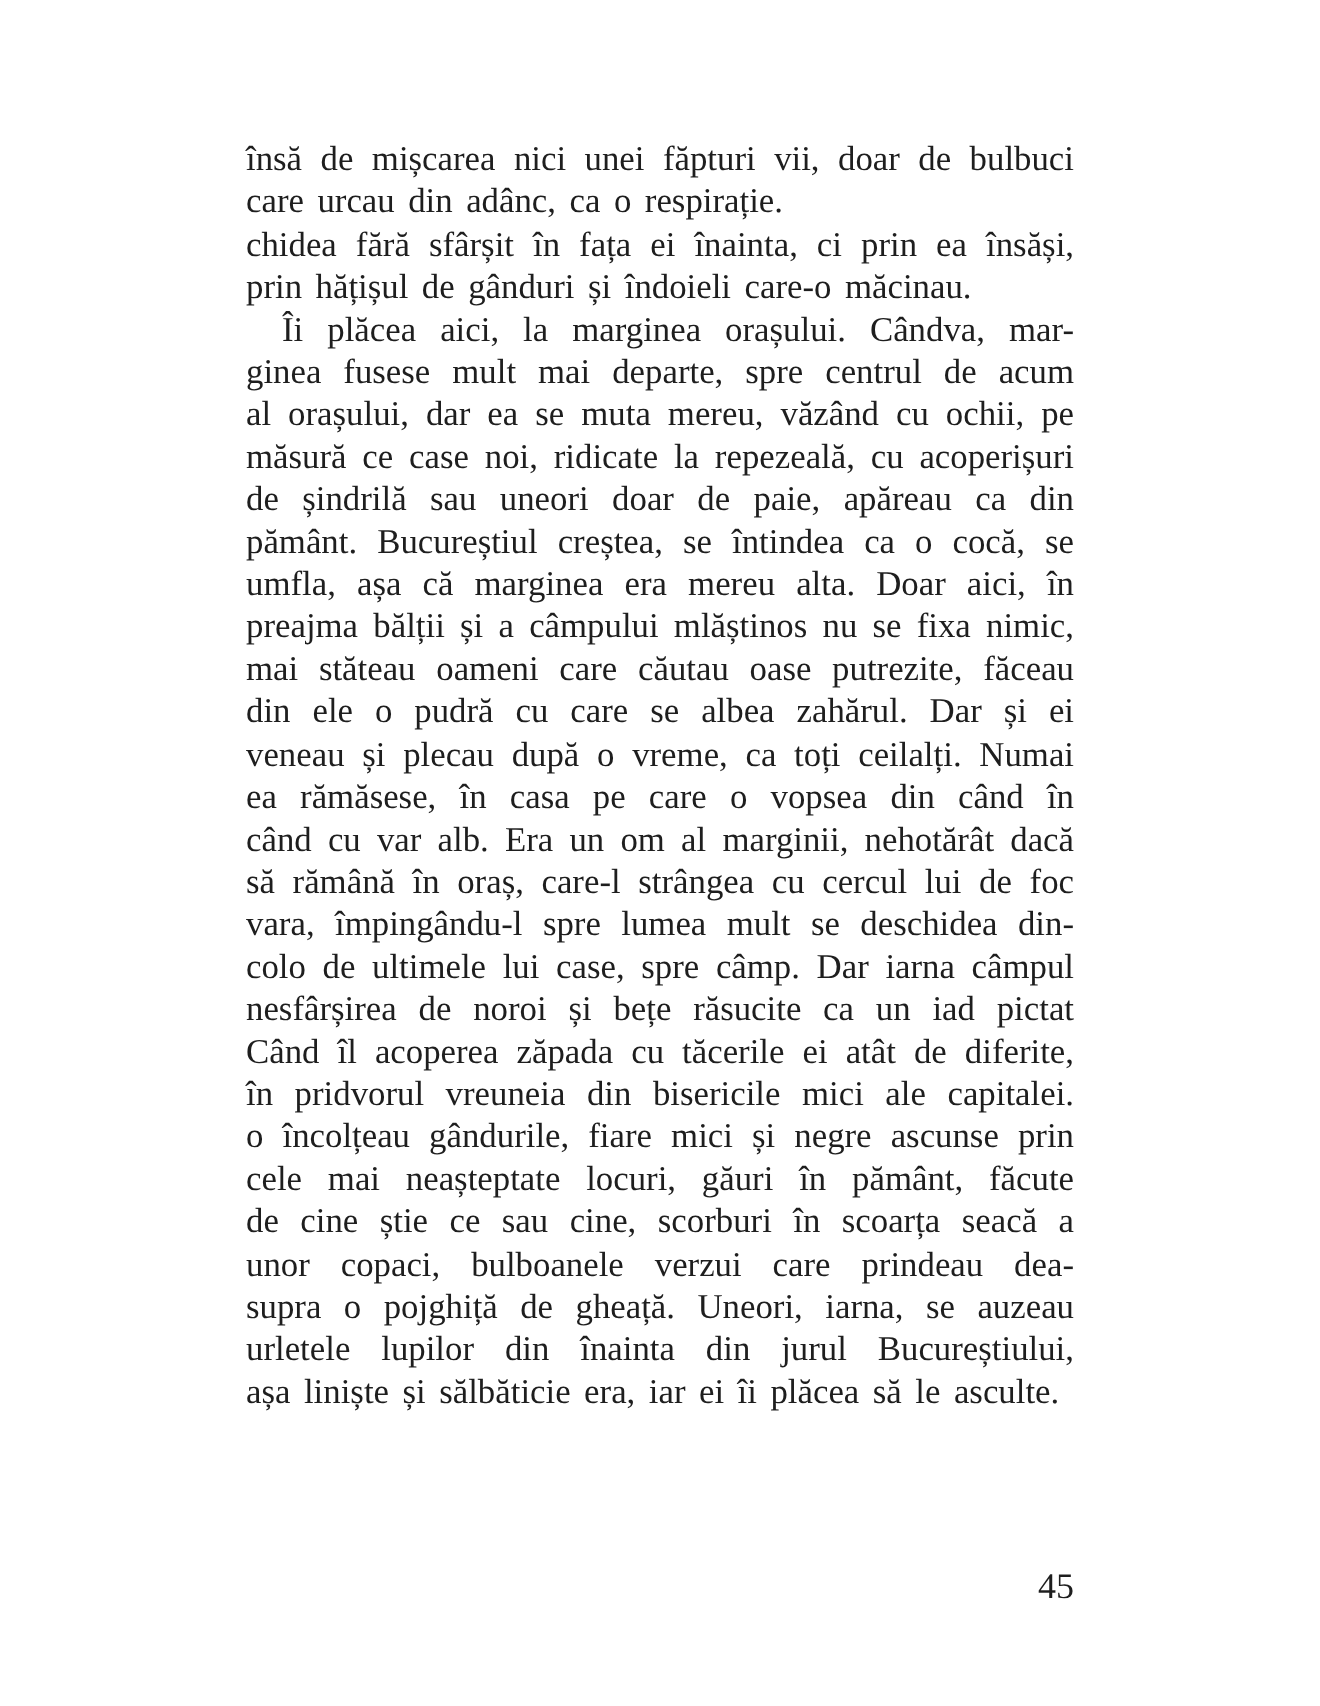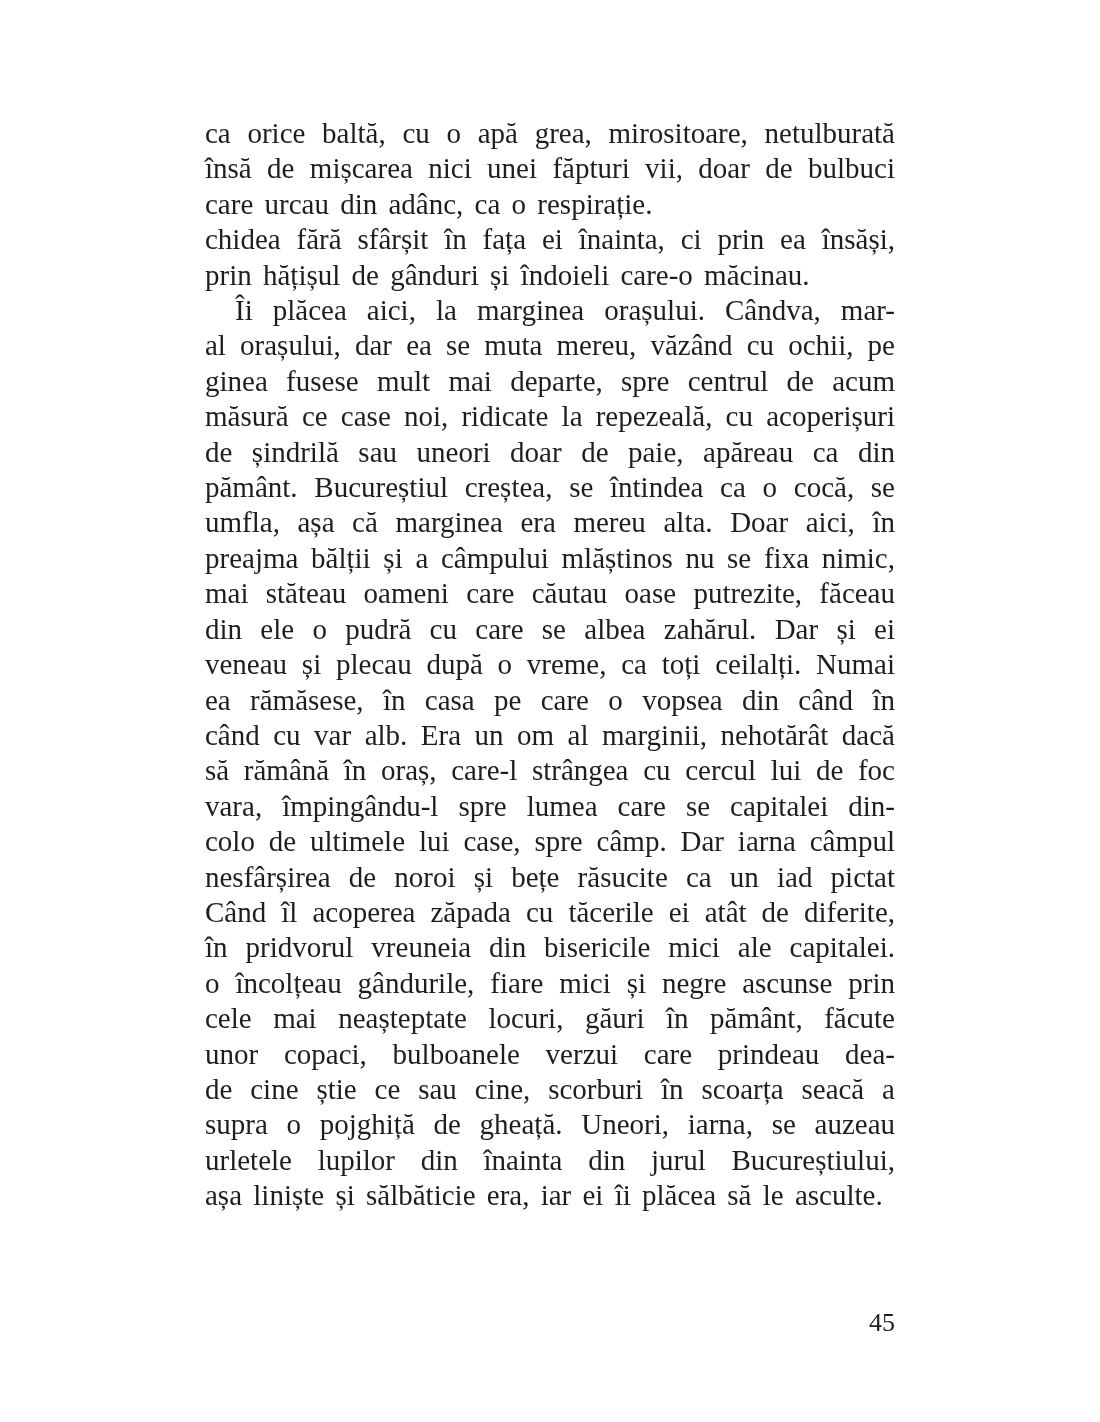--- a/index.html
+++ b/index.html
@@ -38,63 +38,62 @@
     padding-left: 30px;
   }
   .line.last {
     text-align-last: left;
     word-spacing: 4px;
   }
   .page-number {
     position: absolute;
     right: 205px;
     top: 1306px;
-    font-size: 26px;
+    font-size: 30px;
     line-height: 34px;
     color: #1e1e1e;
     text-align: center;
   }
 </style>
 </head>
 <body>
 
 <div class="page">
   <main class="text-block" id="text-block">
       <div class="paragraph">
-        <div class="line">ca orice baltă, cu o apă grea, mirositoare, netulburată</div>
         <div class="line">însă de mișcarea nici unei făpturi vii, doar de bulbuci</div>
         <div class="line last">care urcau din adânc, ca o respirație.</div>
       </div>
       <div class="paragraph">
         <div class="line">chidea fără sfârșit în fața ei înainta, ci prin ea însăși,</div>
         <div class="line last">prin hățișul de gânduri și îndoieli care-o măcinau.</div>
       </div>
       <div class="paragraph">
         <div class="line indent">Îi plăcea aici, la marginea orașului. Cândva, mar-</div>
+        <div class="line">ginea fusese mult mai departe, spre centrul de acum</div>
         <div class="line">al orașului, dar ea se muta mereu, văzând cu ochii, pe</div>
-        <div class="line">ginea fusese mult mai departe, spre centrul de acum</div>
         <div class="line">măsură ce case noi, ridicate la repezeală, cu acoperișuri</div>
         <div class="line">de șindrilă sau uneori doar de paie, apăreau ca din</div>
         <div class="line">pământ. Bucureștiul creștea, se întindea ca o cocă, se</div>
         <div class="line">umfla, așa că marginea era mereu alta. Doar aici, în</div>
         <div class="line">preajma bălții și a câmpului mlăștinos nu se fixa nimic,</div>
         <div class="line">mai stăteau oameni care căutau oase putrezite, făceau</div>
         <div class="line">din ele o pudră cu care se albea zahărul. Dar și ei</div>
         <div class="line">veneau și plecau după o vreme, ca toți ceilalți. Numai</div>
         <div class="line">ea rămăsese, în casa pe care o vopsea din când în</div>
         <div class="line">când cu var alb. Era un om al marginii, nehotărât dacă</div>
         <div class="line">să rămână în oraș, care-l strângea cu cercul lui de foc</div>
-        <div class="line">vara, împingându-l spre lumea care se capitalei din-</div>
+        <div class="line">vara, împingându-l spre lumea mult se deschidea din-</div>
         <div class="line">colo de ultimele lui case, spre câmp. Dar iarna câmpul</div>
         <div class="line">nesfârșirea de noroi și bețe răsucite ca un iad pictat</div>
         <div class="line">Când îl acoperea zăpada cu tăcerile ei atât de diferite,</div>
         <div class="line">în pridvorul vreuneia din bisericile mici ale capitalei.</div>
         <div class="line">o încolțeau gândurile, fiare mici și negre ascunse prin</div>
         <div class="line">cele mai neașteptate locuri, găuri în pământ, făcute</div>
+        <div class="line">de cine știe ce sau cine, scorburi în scoarța seacă a</div>
         <div class="line">unor copaci, bulboanele verzui care prindeau dea-</div>
-        <div class="line">de cine știe ce sau cine, scorburi în scoarța seacă a</div>
         <div class="line">supra o pojghiță de gheață. Uneori, iarna, se auzeau</div>
         <div class="line">urletele lupilor din înainta din jurul Bucureștiului,</div>
         <div class="line last">așa liniște și sălbăticie era, iar ei îi plăcea să le asculte.</div>
       </div>
     </main>
   <div class="page-number">45</div>
 </div>
 
 </body></html>

